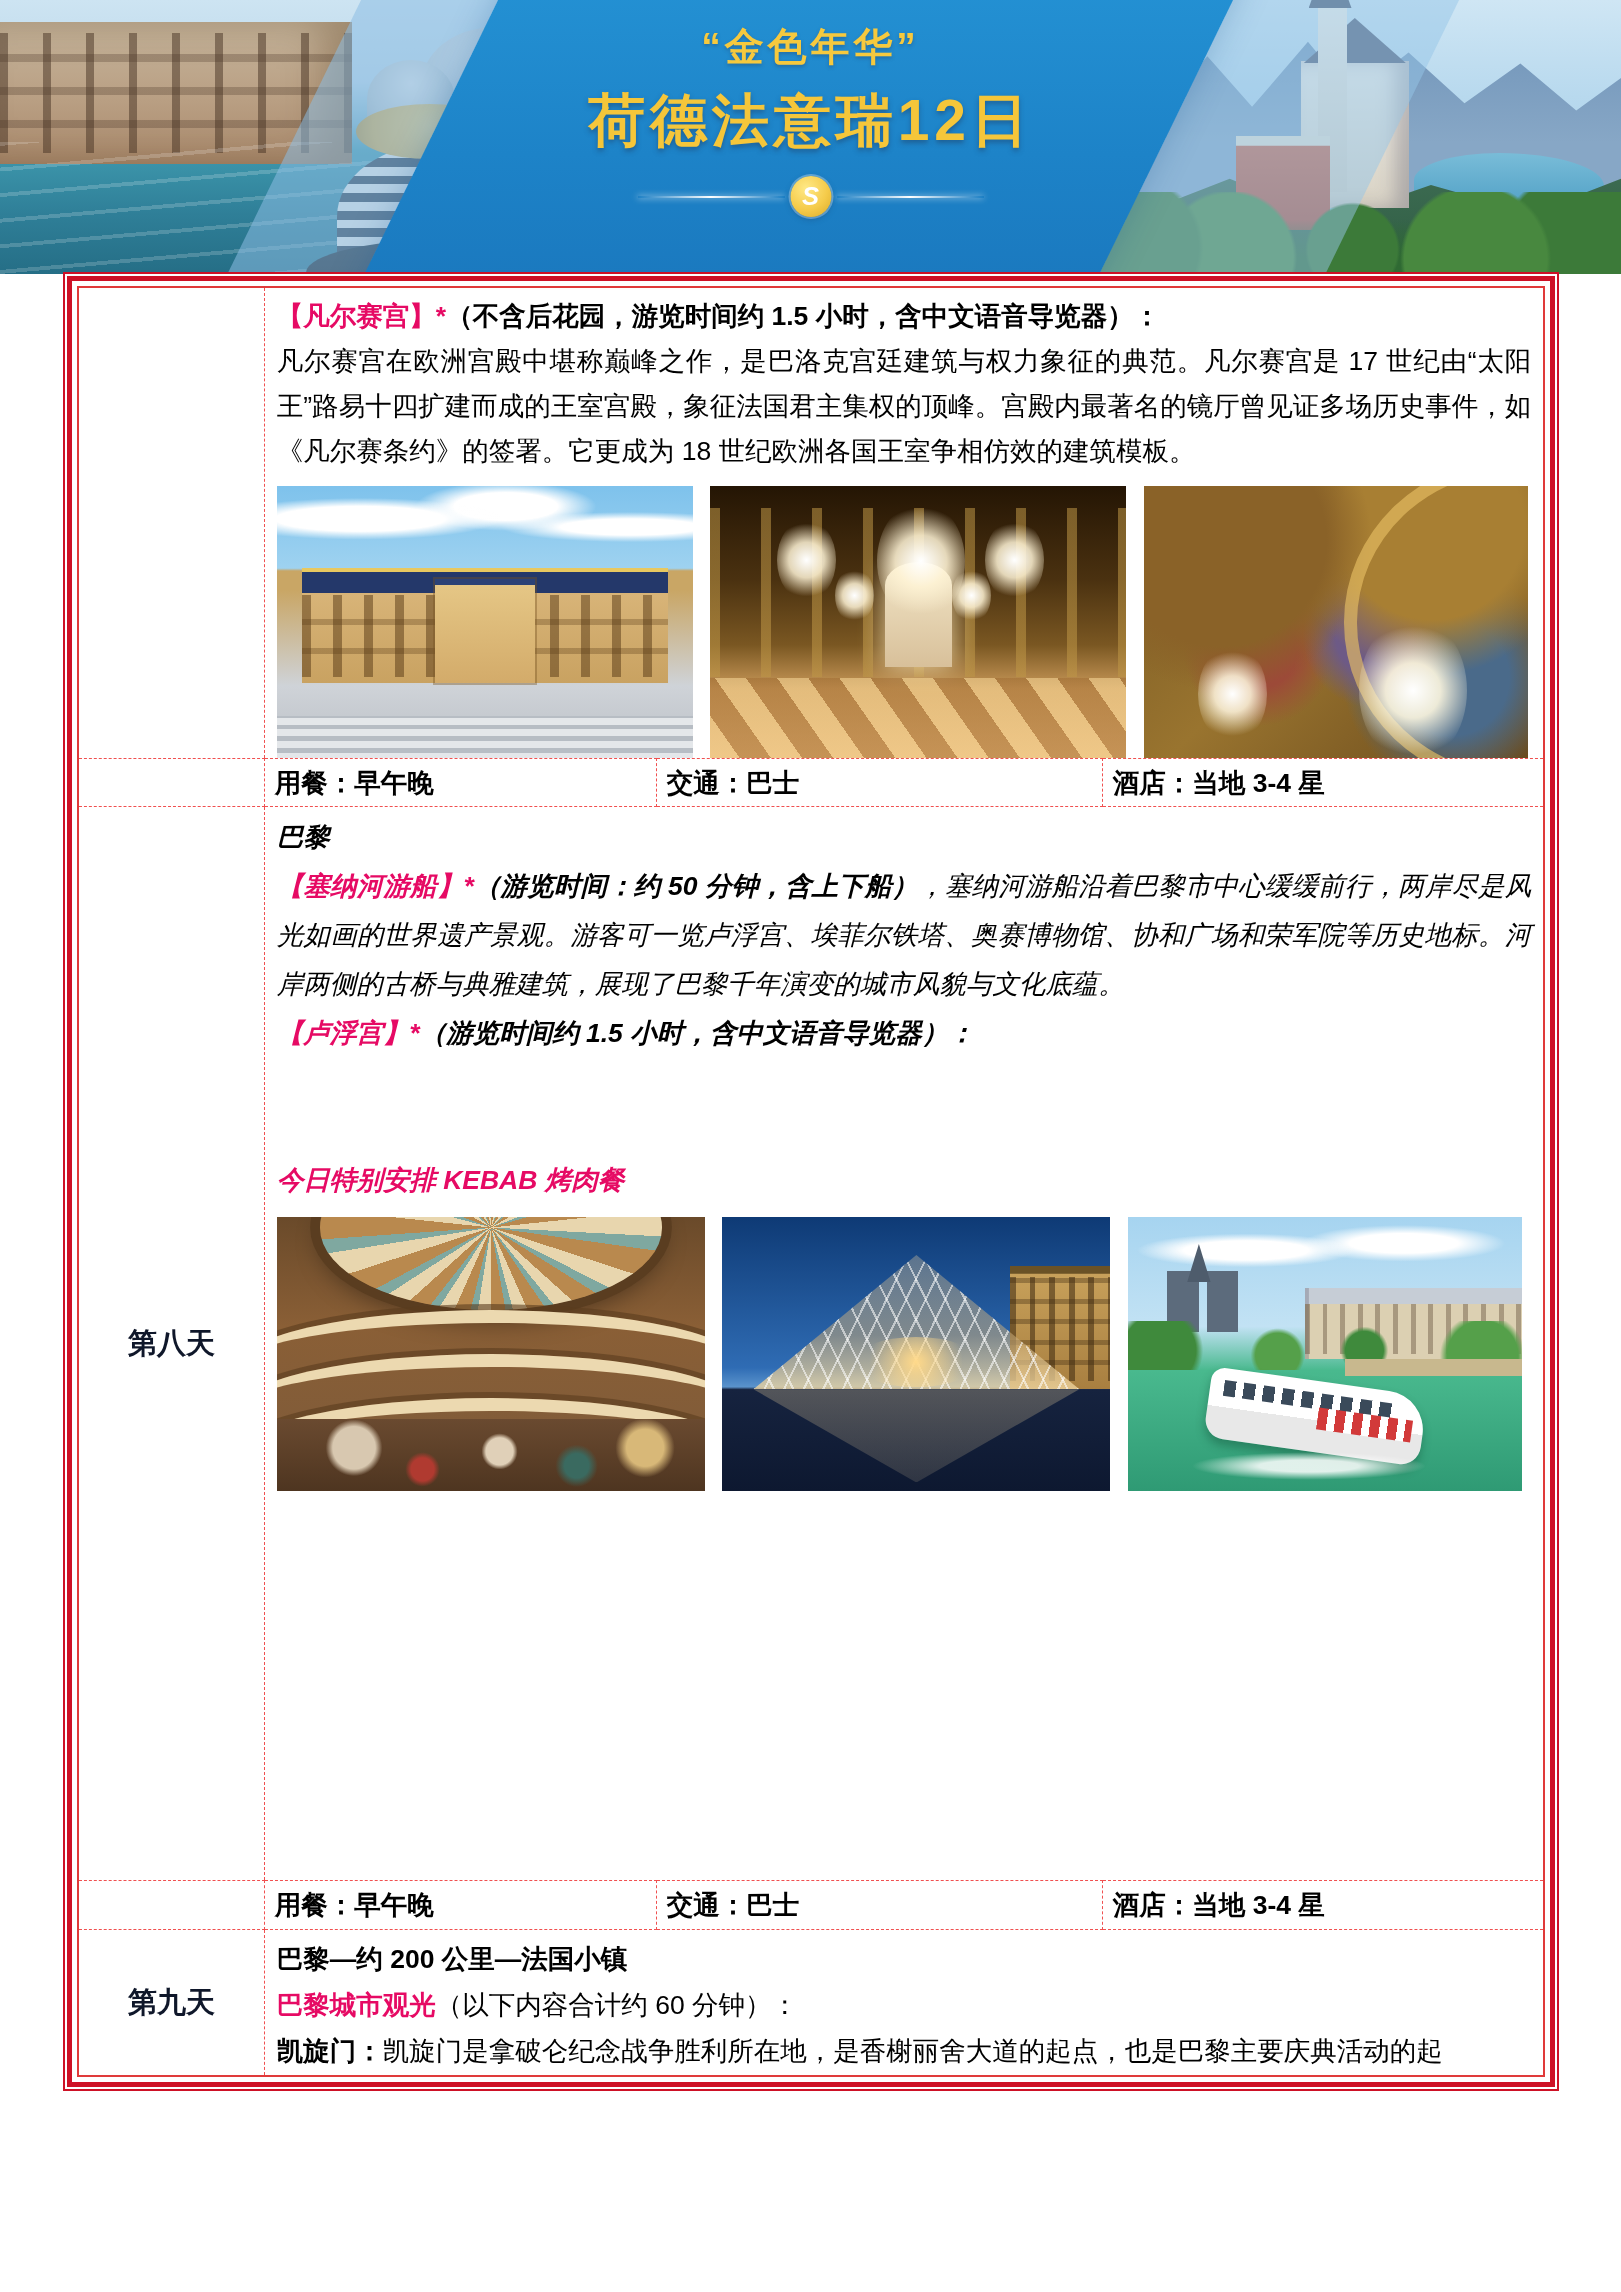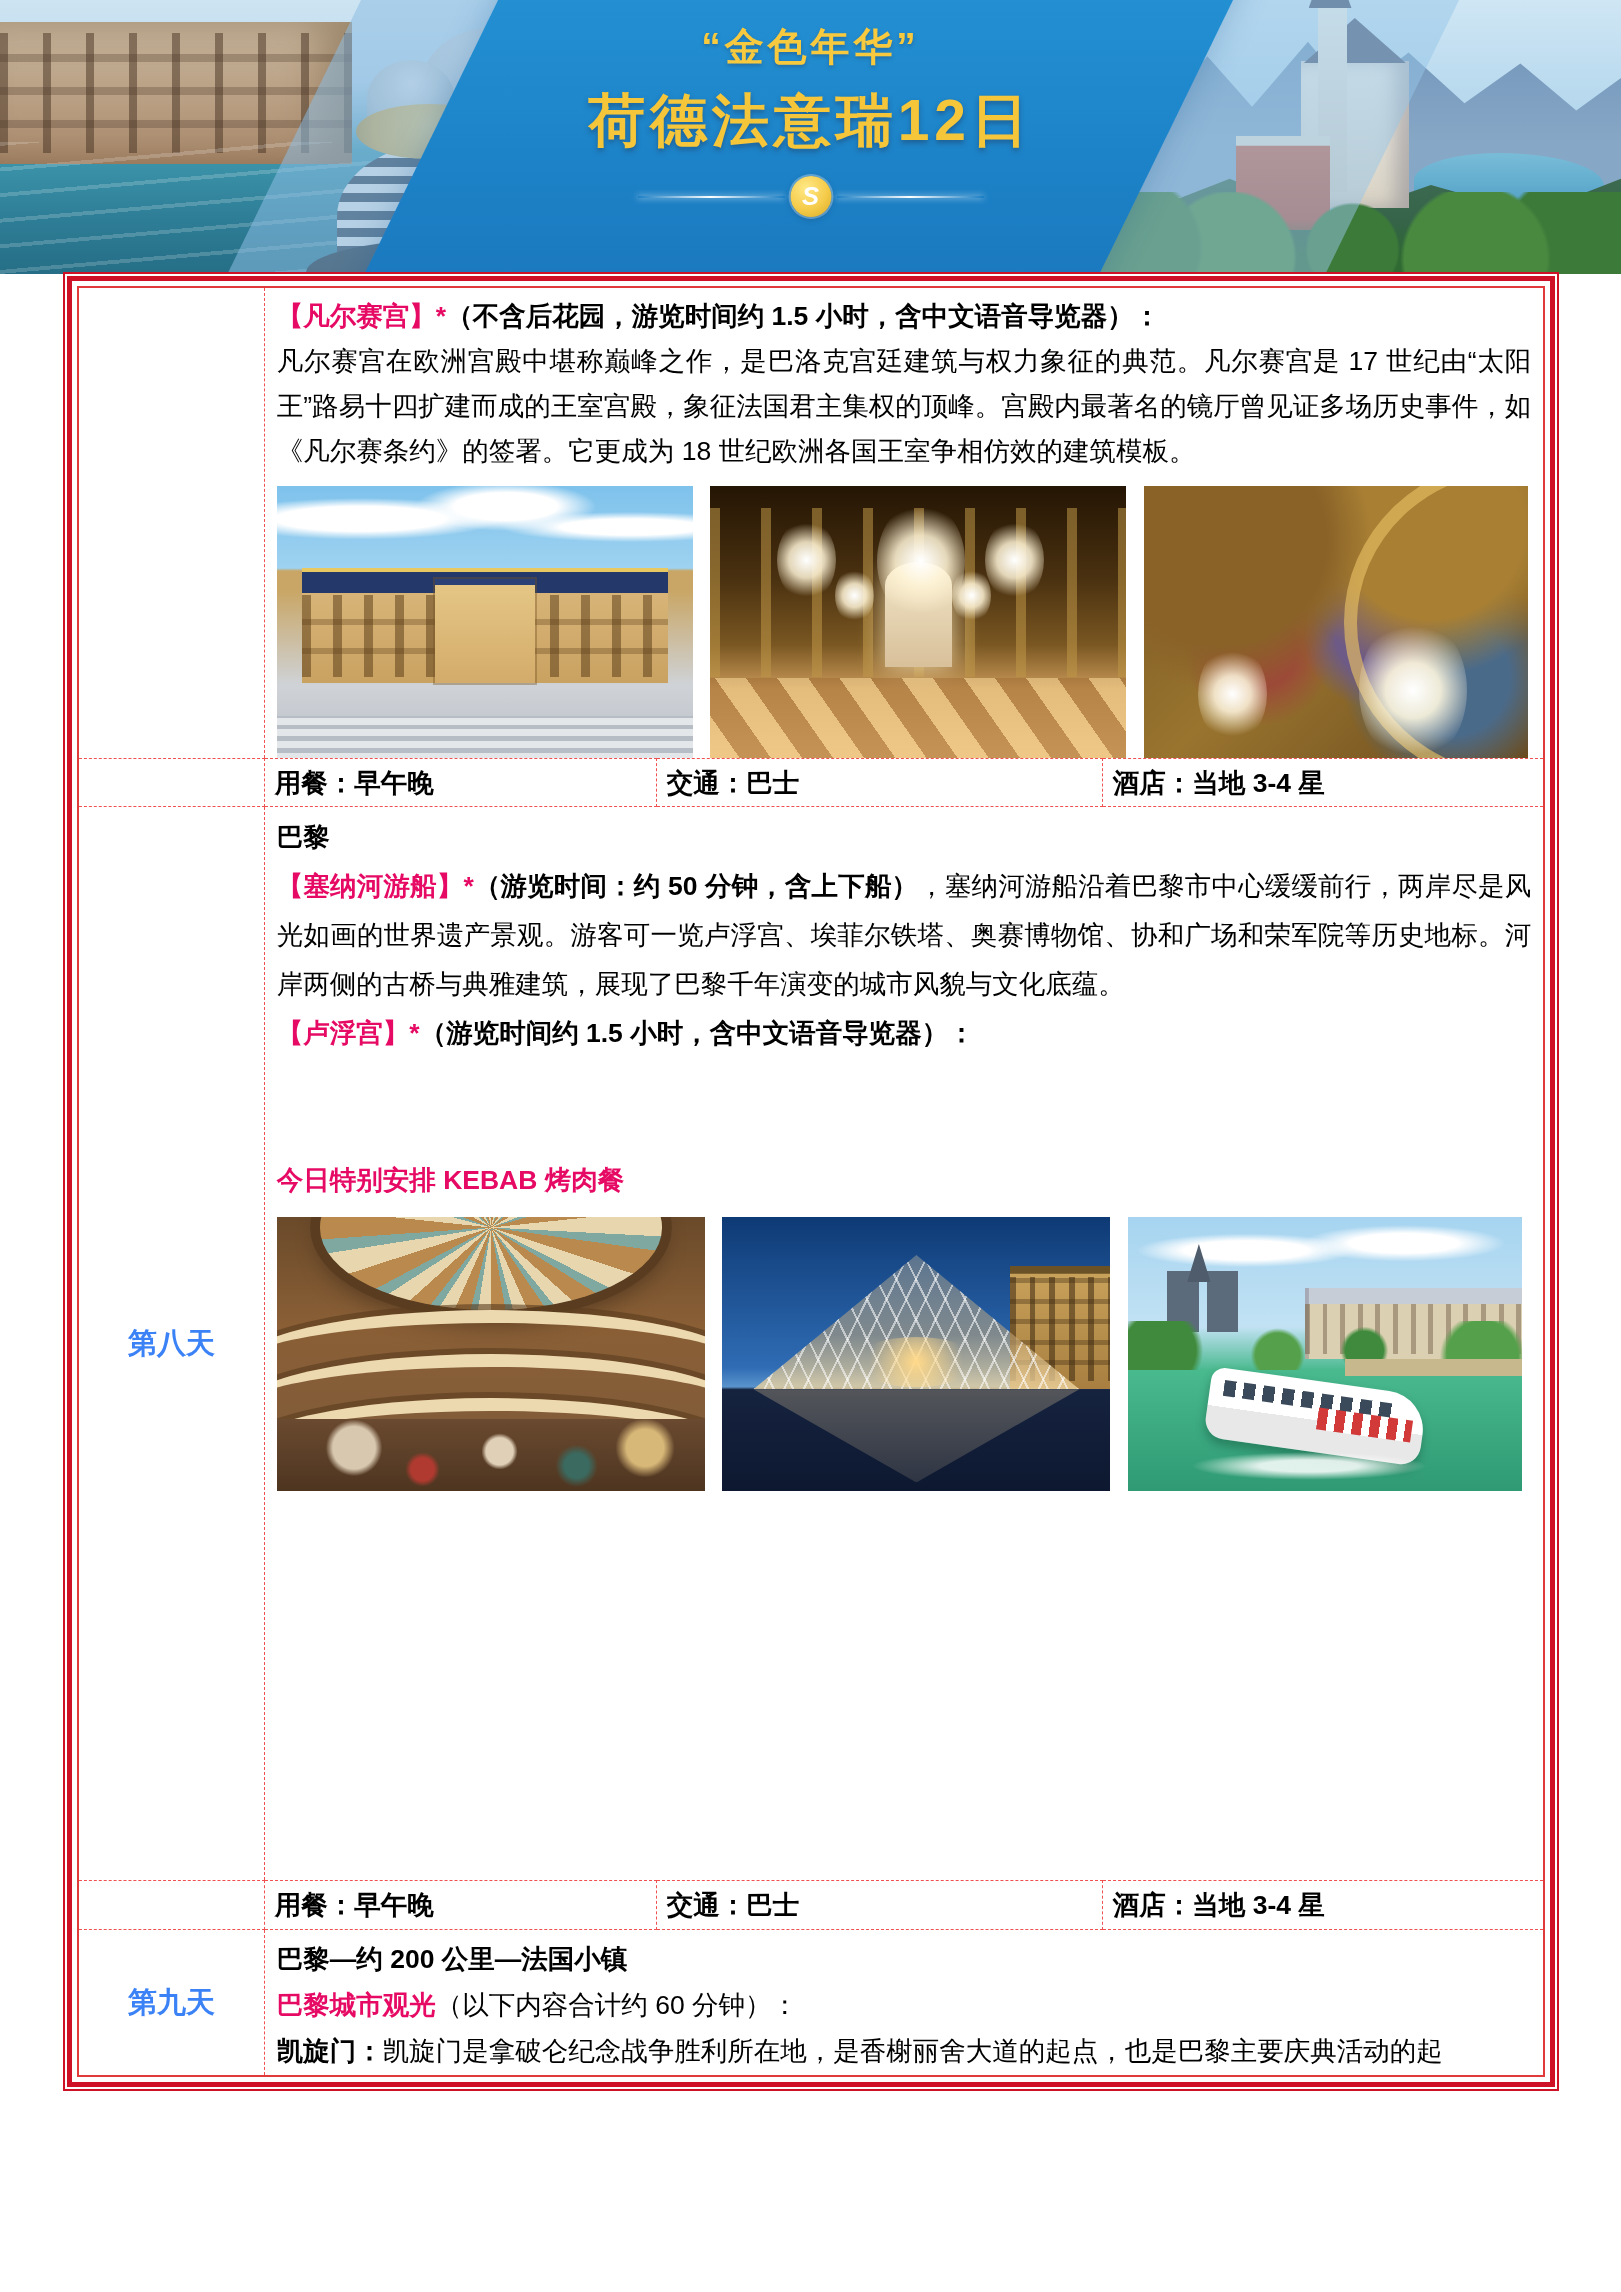--- a/index.html
+++ b/index.html
@@ -81,31 +81,31 @@
 
   
   .page-frame { position:absolute; left:63px; top:272px; width:1496px; height:1819px;
     border:2px solid #ce1126; padding:2px; }
   .frame-thick { width:100%; height:100%; border:5.9px solid #ce1126; padding:5px; }
   .frame-inner { width:100%; height:100%; border:2px solid #e03a3a; overflow:hidden;
     display:grid; grid-template-columns:186px 392px 446px 1fr;
     grid-template-rows:470px 49px 1073px 50px 1fr; }
 
   .day-cell { border-right:1px dashed #f05050; display:flex; align-items:center; justify-content:center;
-    font-size:29px; font-weight:bold; color:#3b82f6; }
+    font-size:29px; font-weight:bold; color:#0f172a; }
   .meal-stub { border-right:1px dashed #f05050; border-top:1px dashed #f05050; border-bottom:1px dashed #f05050; }
   .meal-cell { border-top:1px dashed #f05050; border-bottom:1px dashed #f05050;
     font-size:26.5px; font-weight:bold; color:#000; display:flex; align-items:center; padding-left:9.8px; }
   .meal-cell.mid { border-right:1px dashed #f05050; }
   .meal-cell.first { border-right:1px dashed #f05050;text-align:right; }
 
   .content { grid-column:2 / 5; padding:5.9px 11.8px 0 11.8px; color:#000; overflow:hidden; }
   .content p { font-size:26.5px; text-align:justify; }
   .vx p { line-height:45px; }
-  .d8 p { line-height:49px; }
+  .d8 p { line-height:49px;font-style:italic; }
   .d9 p { line-height:46px; }
   .head-pink { color:#e60a64; font-weight:bold; }
   .bold { font-weight:bold; }
   .spacer { height:49px; }
 
   .photo-row { display:flex; gap:17.6px; margin-top:11.8px; }
   .photo { position:relative; height:274px; overflow:hidden; flex-shrink:0; }
 
   
   .art-courtyard { width:416px;

